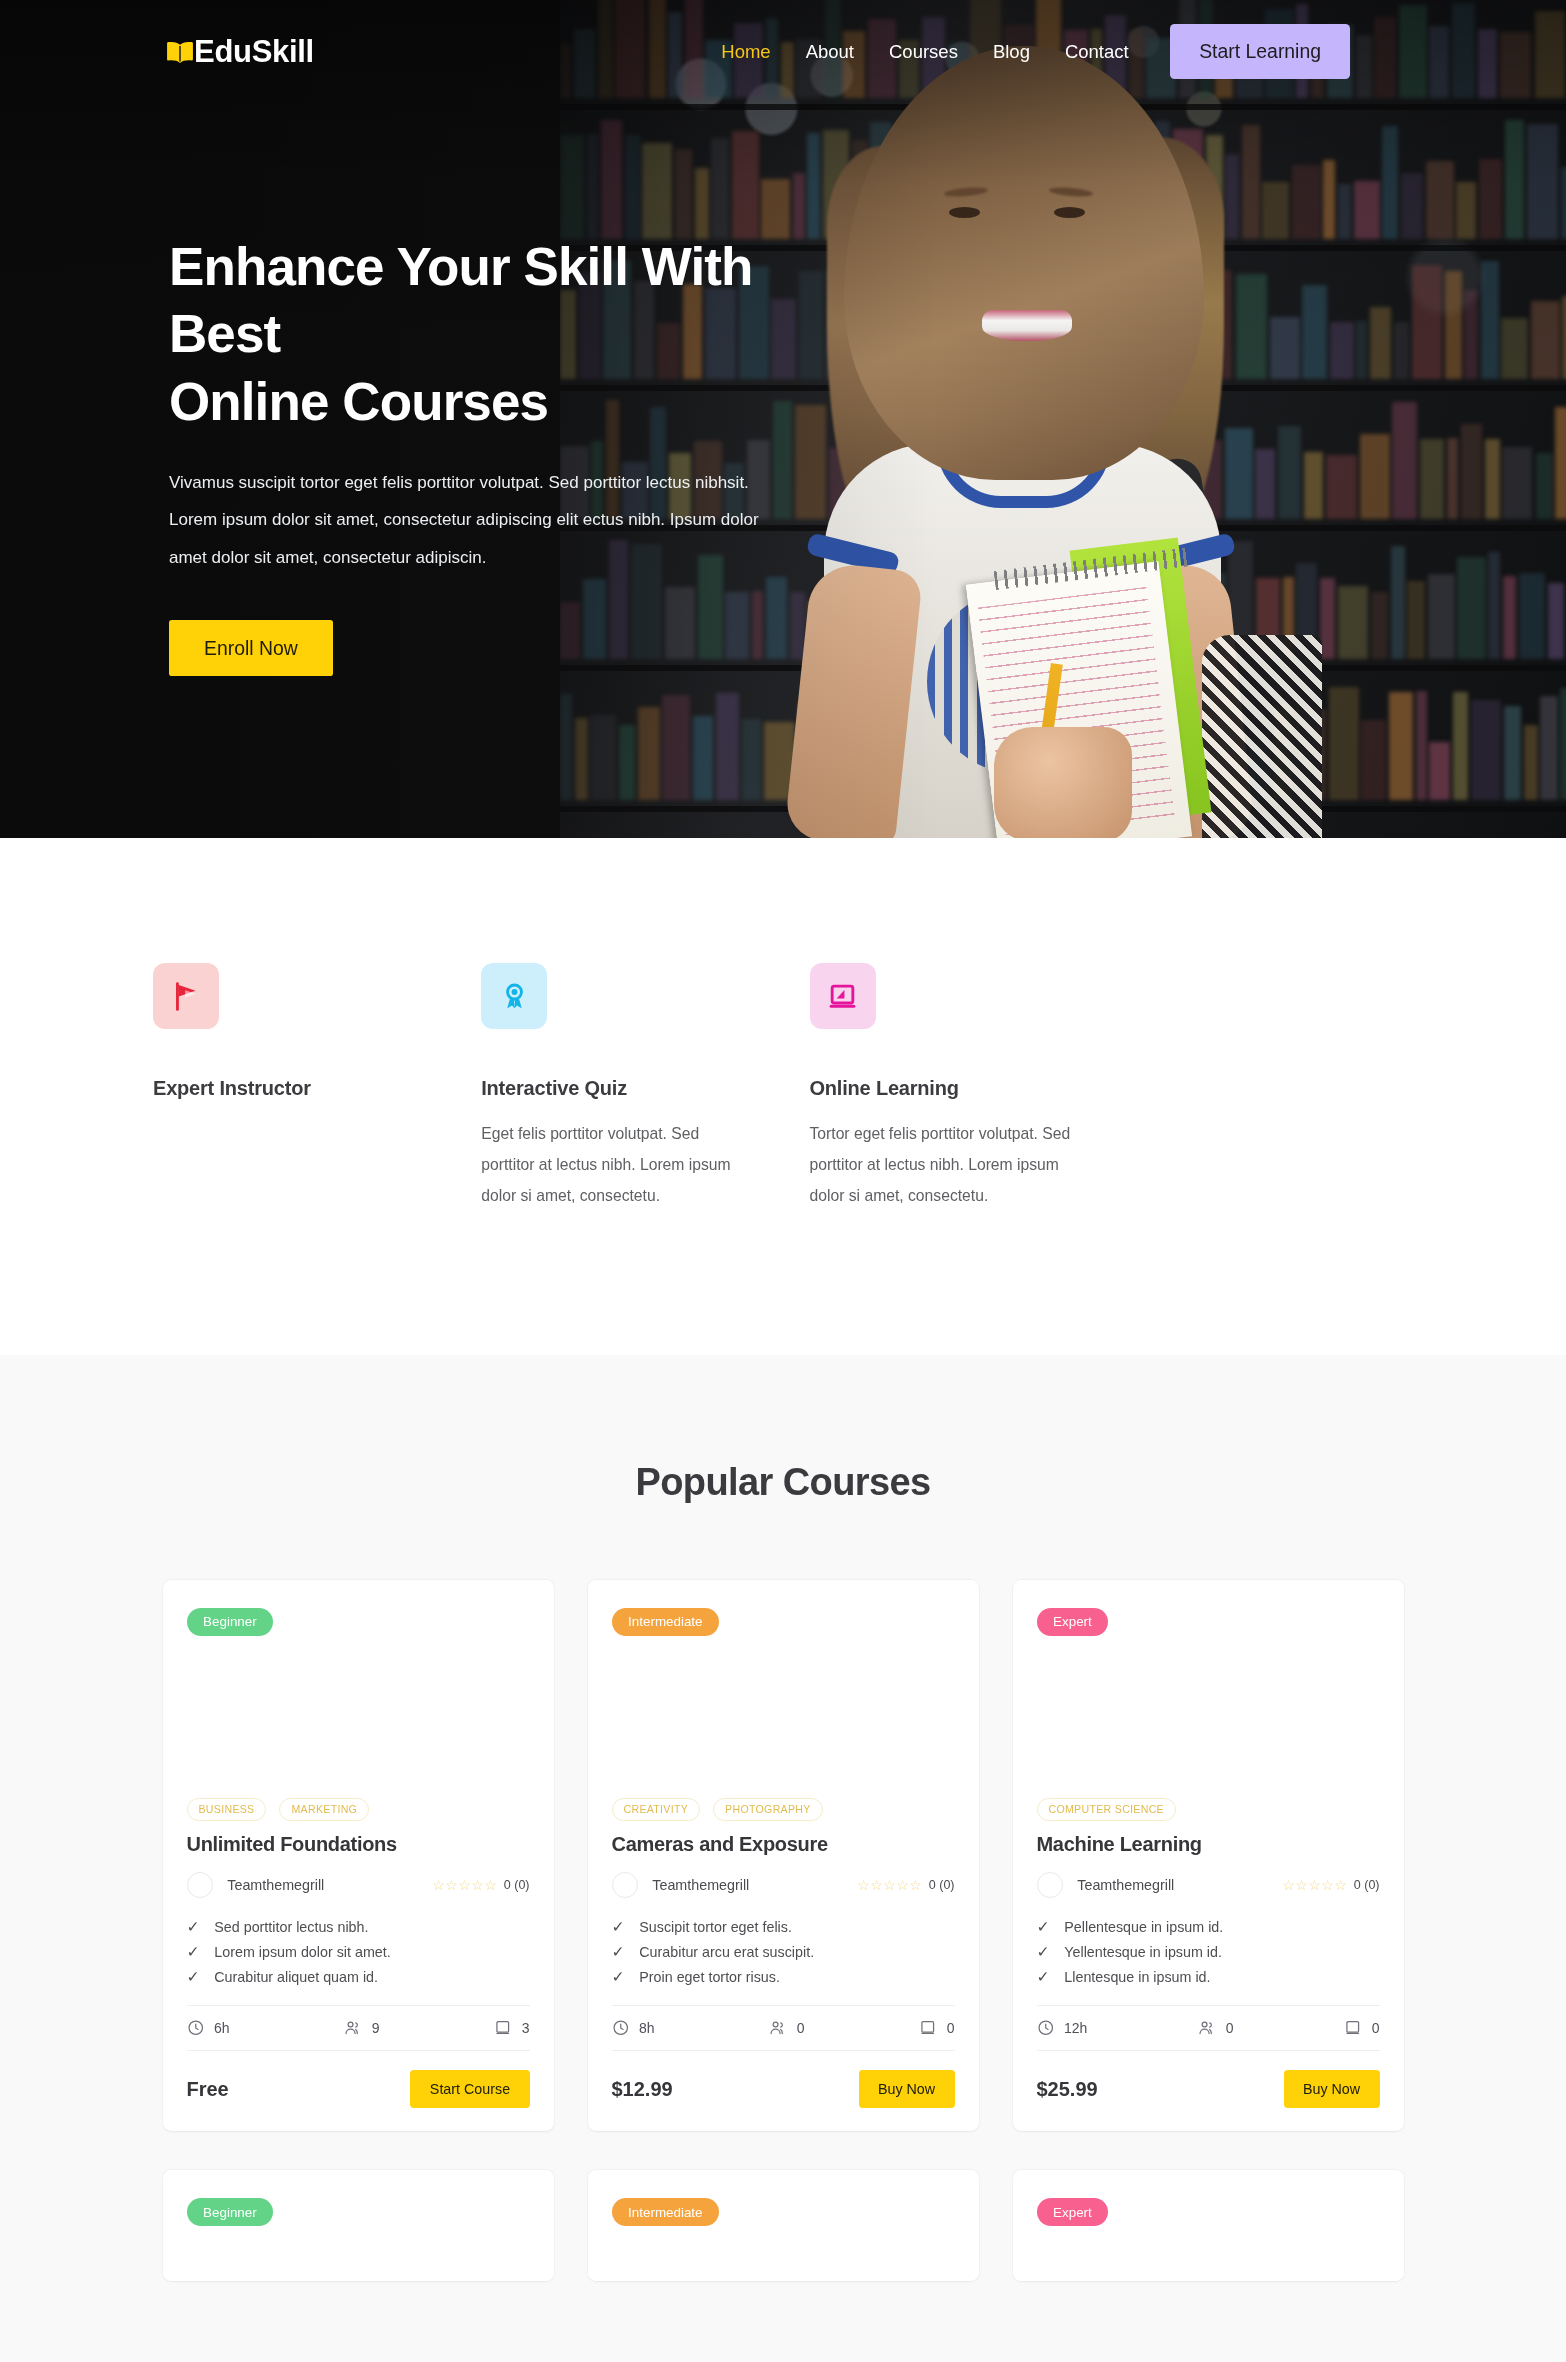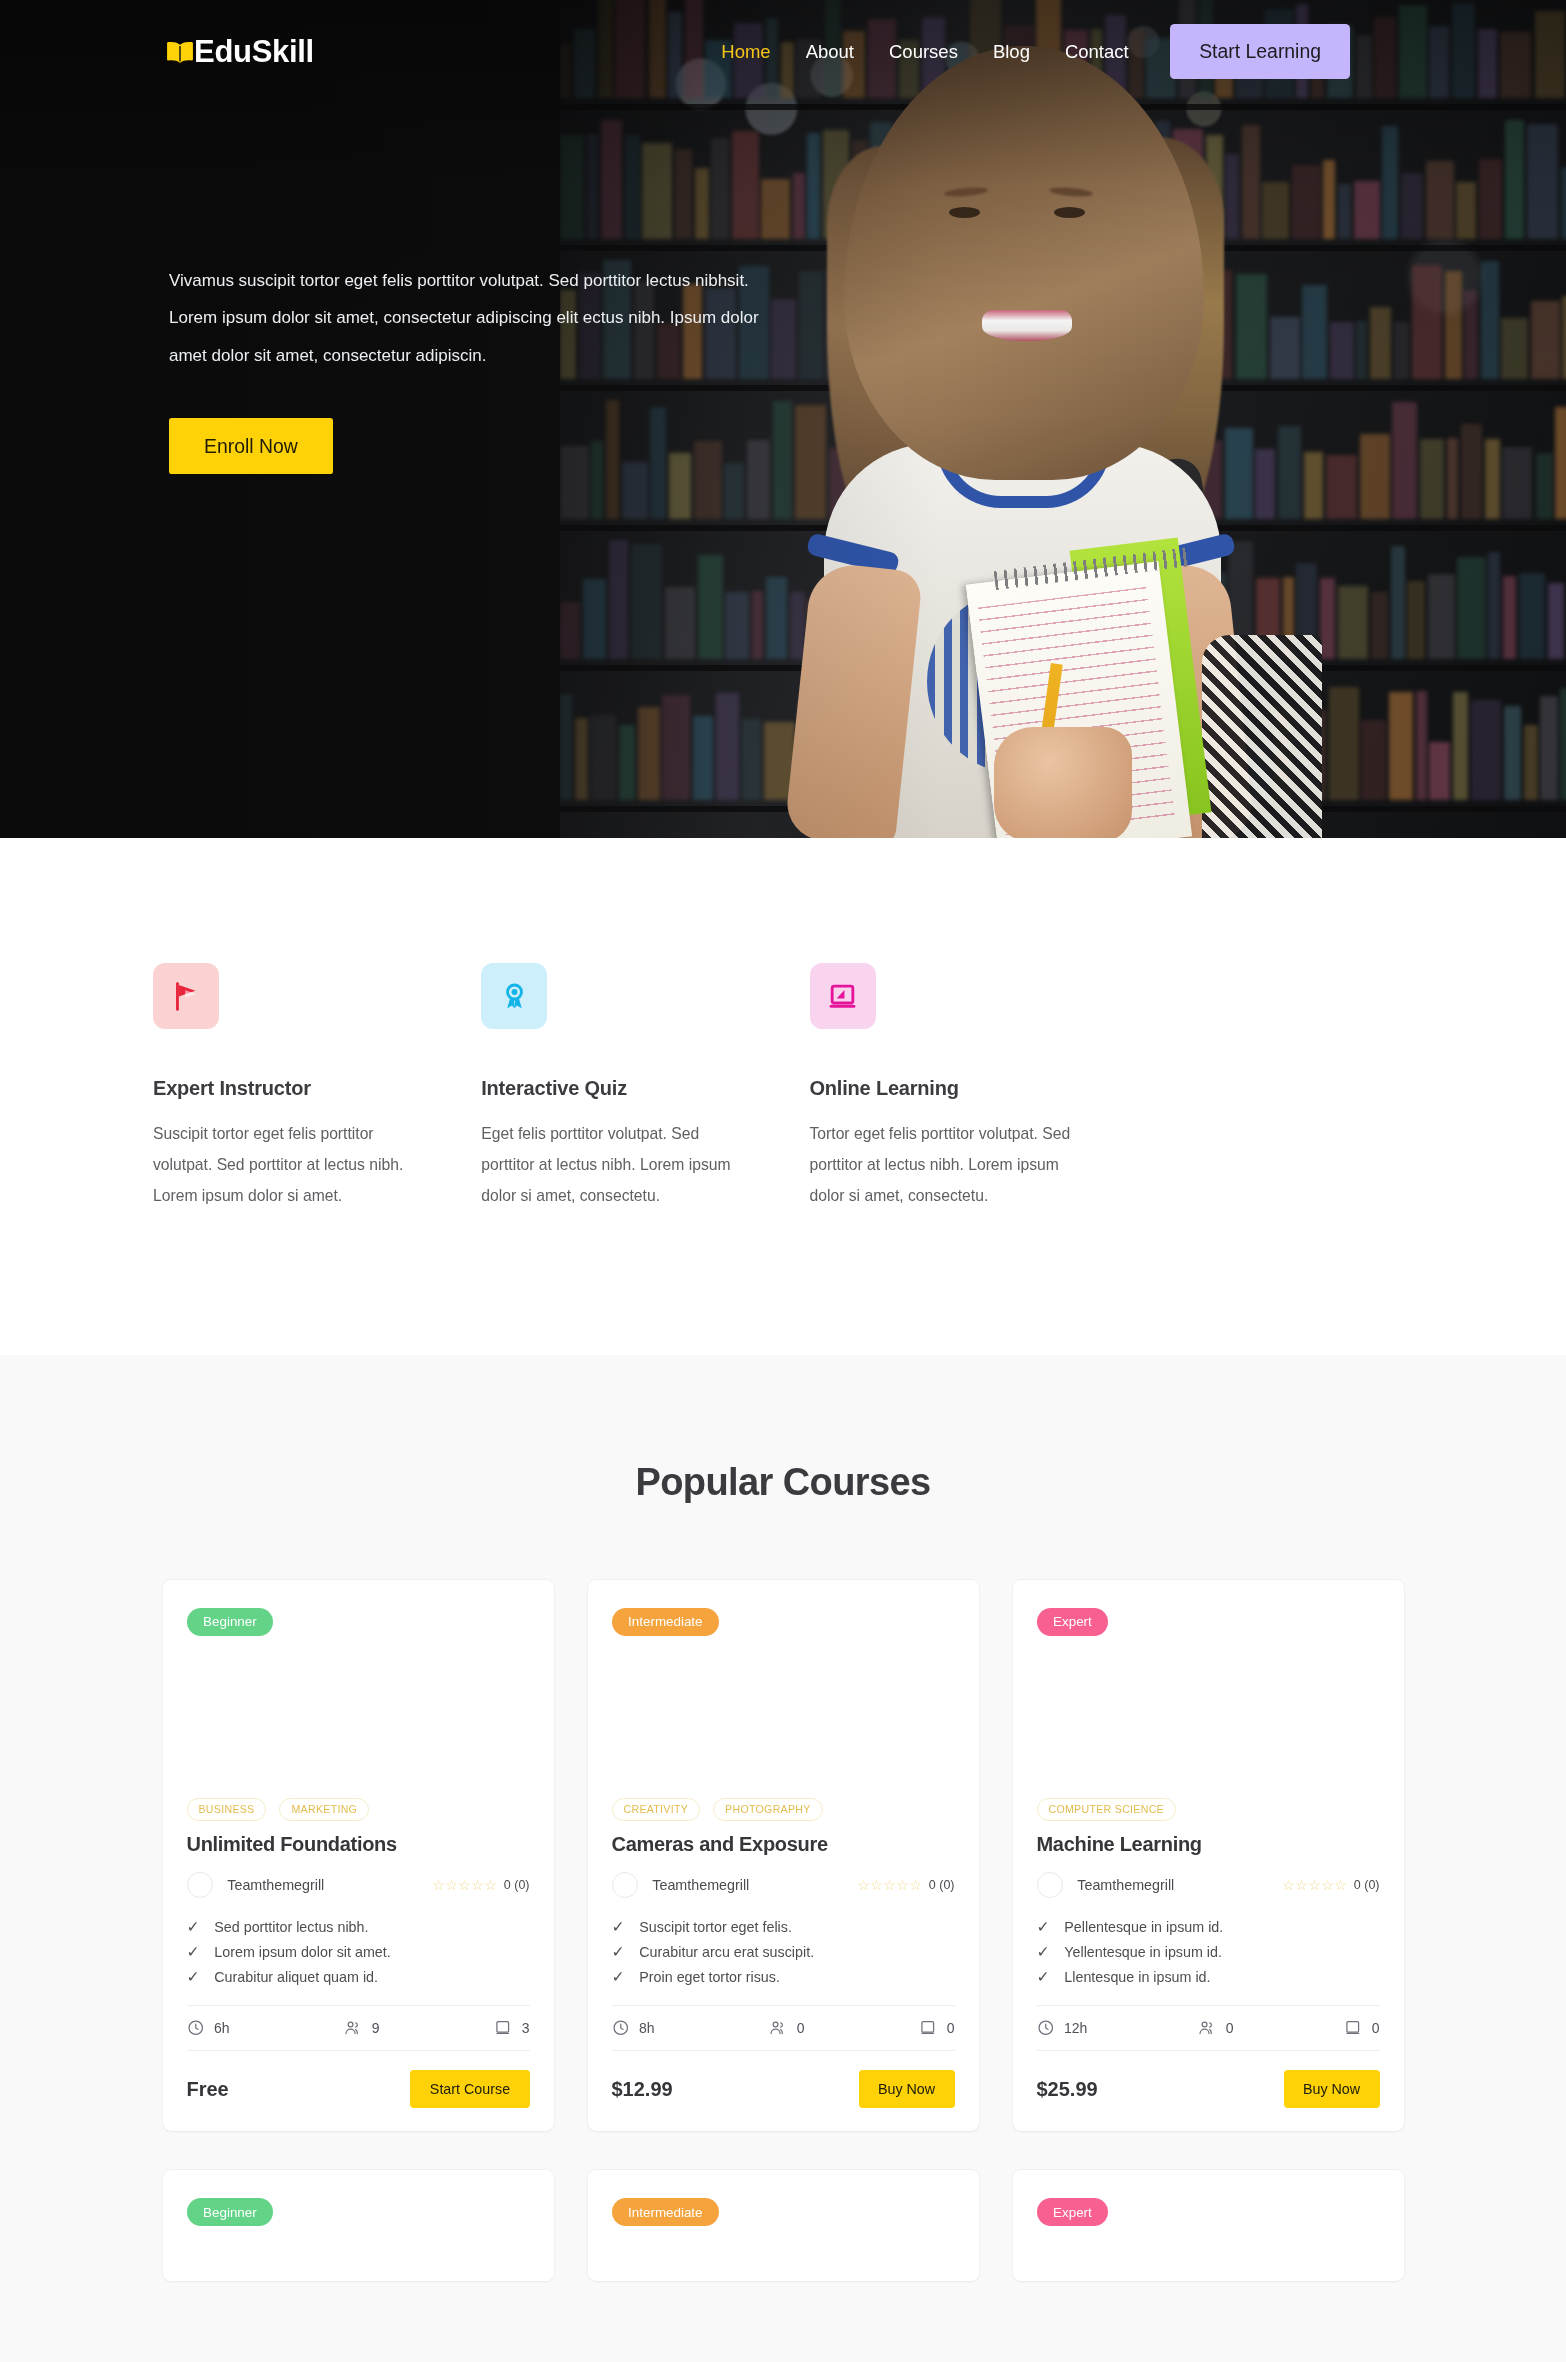--- a/index.html
+++ b/index.html
@@ -607,38 +607,41 @@
       <a href="#" class="active">Home</a>
       <a href="#">About</a>
       <a href="#">Courses</a>
       <a href="#">Blog</a>
       <a href="#">Contact</a>
       <button class="btn-start">Start Learning</button>
     </nav>
   </header>
 
   <div class="hero-copy">
+    <h1 class="hero-title">
+      <span>Enhance Your Skill With Best</span><br>
+      <span>Online Courses</span>
+    </h1>
     <p class="hero-sub">Vivamus suscipit tortor eget felis porttitor volutpat. Sed porttitor lectus nibhsit. Lorem ipsum dolor sit amet, consectetur adipiscing elit ectus nibh. Ipsum dolor amet dolor sit amet, consectetur adipiscin.</p>
     <button class="btn-enroll">Enroll Now</button>
   </div>
 </section>
 
 <section class="features">
   <div class="wrap">
     <div class="feat-grid" id="feat-grid">
         <div class="feat">
           <div class="feat-ico" style="background:#fbd2d2">
             <svg width="31" height="31" viewBox="0 0 24 24">
               <path d="M5 2v20" stroke="#e8253c" stroke-width="2.2" stroke-linecap="round"></path>
               <path d="M6 3l13 4.5L6 12z" fill="#e8253c"></path>
               <path d="M11 7.2l8 2.7-8 2.8z" fill="#ffffff" opacity=".55"></path>
             </svg>
           </div>
           <div class="feat-h">Expert Instructor</div>
-          <div class="feat-p">Suscipit tortor eget felis porttitor volutpat. Sed porttitor at lectus nibh. Lorem ipsum dolor si amet.</div>
         </div>
         <div class="feat">
           <div class="feat-ico" style="background:#cdeffc">
             <svg width="31" height="31" viewBox="0 0 24 24">
               <circle cx="12" cy="8.5" r="5.4" stroke="#13b4e8" stroke-width="2.2" fill="none"></circle>
               <circle cx="12" cy="8.5" r="2.3" fill="#13b4e8"></circle>
               <path d="M8.6 13.3L6.4 21l3.7-2 1.9 2 .4-6.1zM15.4 13.3L17.6 21l-3.7-2-1.9 2-.4-6.1z" fill="#13b4e8"></path>
             </svg>
           </div>
           <div class="feat-h">Interactive Quiz</div>

